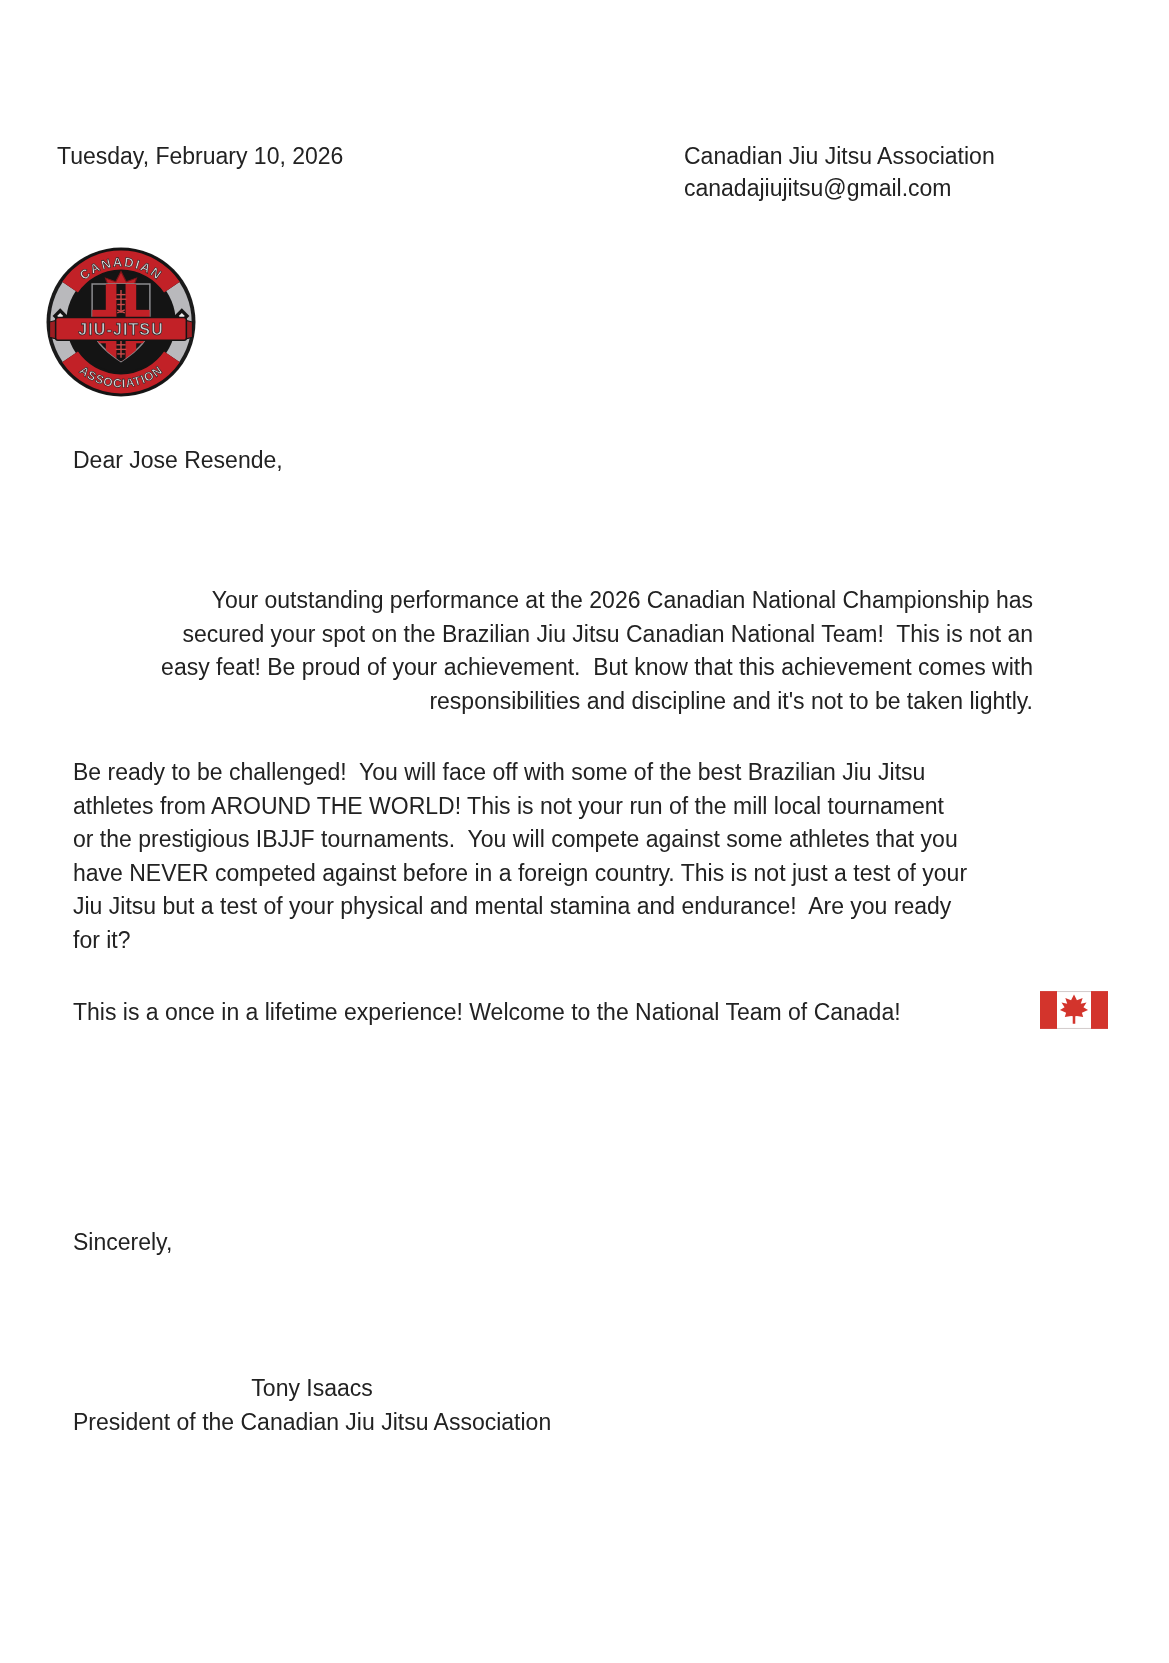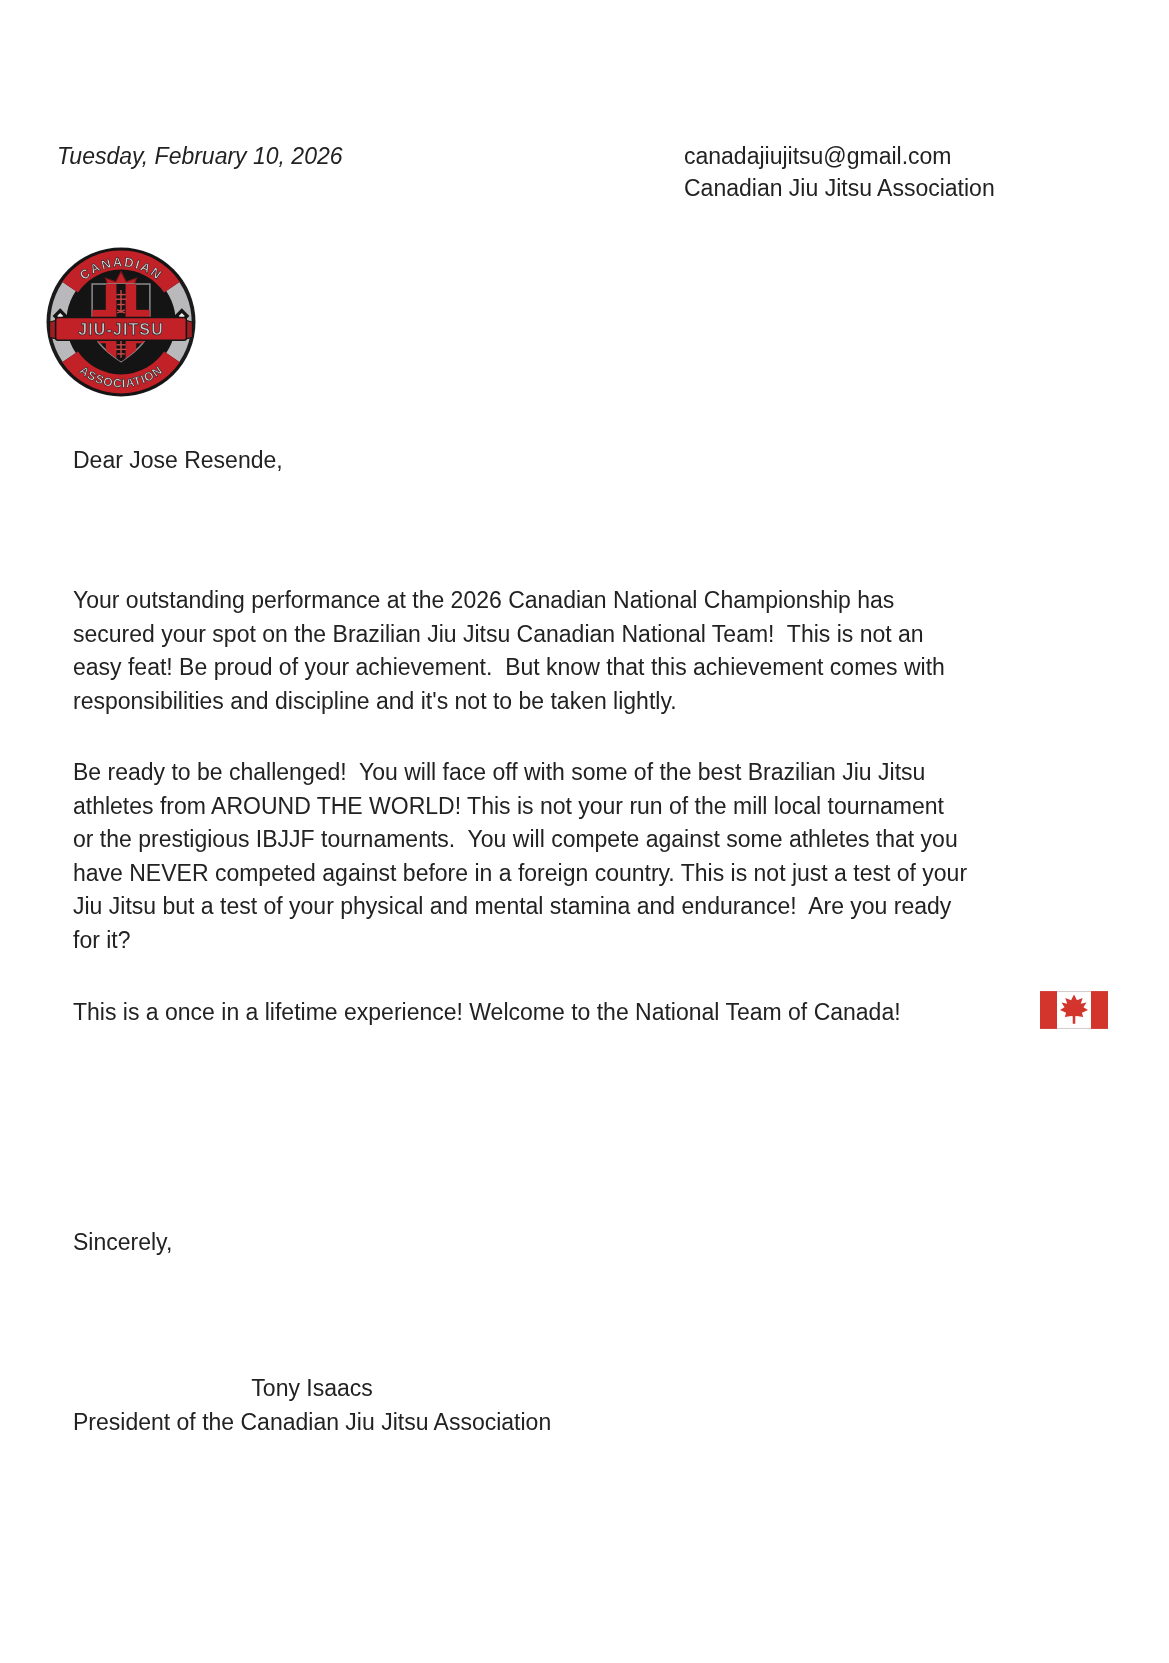--- a/index.html
+++ b/index.html
@@ -6,43 +6,43 @@
   .page{
     position:relative;
     width:1169px;
     height:1663px;
     background:#ffffff;
     font-family:"Liberation Sans", sans-serif;
     color:#222222;
     overflow:hidden;
   }
   .txt{position:absolute;font-size:23px;line-height:33px;color:#222222;}
-  .date{left:57px;top:140px;font-style:italic;}
+  .date{left:57px;top:140px;}
   .org-block{left:684px;top:140px;line-height:32px;}
   .logo-wrap{position:absolute;left:45px;top:246px;width:152px;height:152px;}
   .salutation{left:73px;top:444px;}
   .para{left:73px;width:960px;line-height:33.5px;white-space:pre-wrap;}
-  .p1{top:584px;}
+  .p1{top:584px;text-align:right;}
   .p2{top:756px;}
   .p3{top:996px;width:980px;}
   .flag-wrap{position:absolute;left:1040px;top:991px;width:68px;height:38px;}
   .closing{left:73px;top:1226px;}
   .sig-block{left:73px;top:1371px;line-height:34px;white-space:pre-wrap;text-align:center;}
   svg text{font-family:"Liberation Sans", sans-serif;}
 </style>
 </head>
 <body>
 
 <div class="page">
 
   <div class="txt date">Tuesday, February 10, 2026</div>
 
   <div class="txt org-block">
+    <div>Canadian Jiu Jitsu Association</div>
     <div>canadajiujitsu@gmail.com</div>
-    <div>Canadian Jiu Jitsu Association</div>
   </div>
 
   <div class="logo-wrap">
     <svg viewBox="0 0 200 200" width="152" height="152">
 
       <circle cx="100" cy="100" r="98" fill="#1b1b1b"></circle>
       <circle cx="100" cy="100" r="93" fill="#b9b9bc"></circle>
       <circle cx="100" cy="100" r="72" fill="#141414"></circle>
 
       <path d="M33,54 A81,81 0 0 1 167,54" stroke="#141414" stroke-width="31" fill="none"></path>

